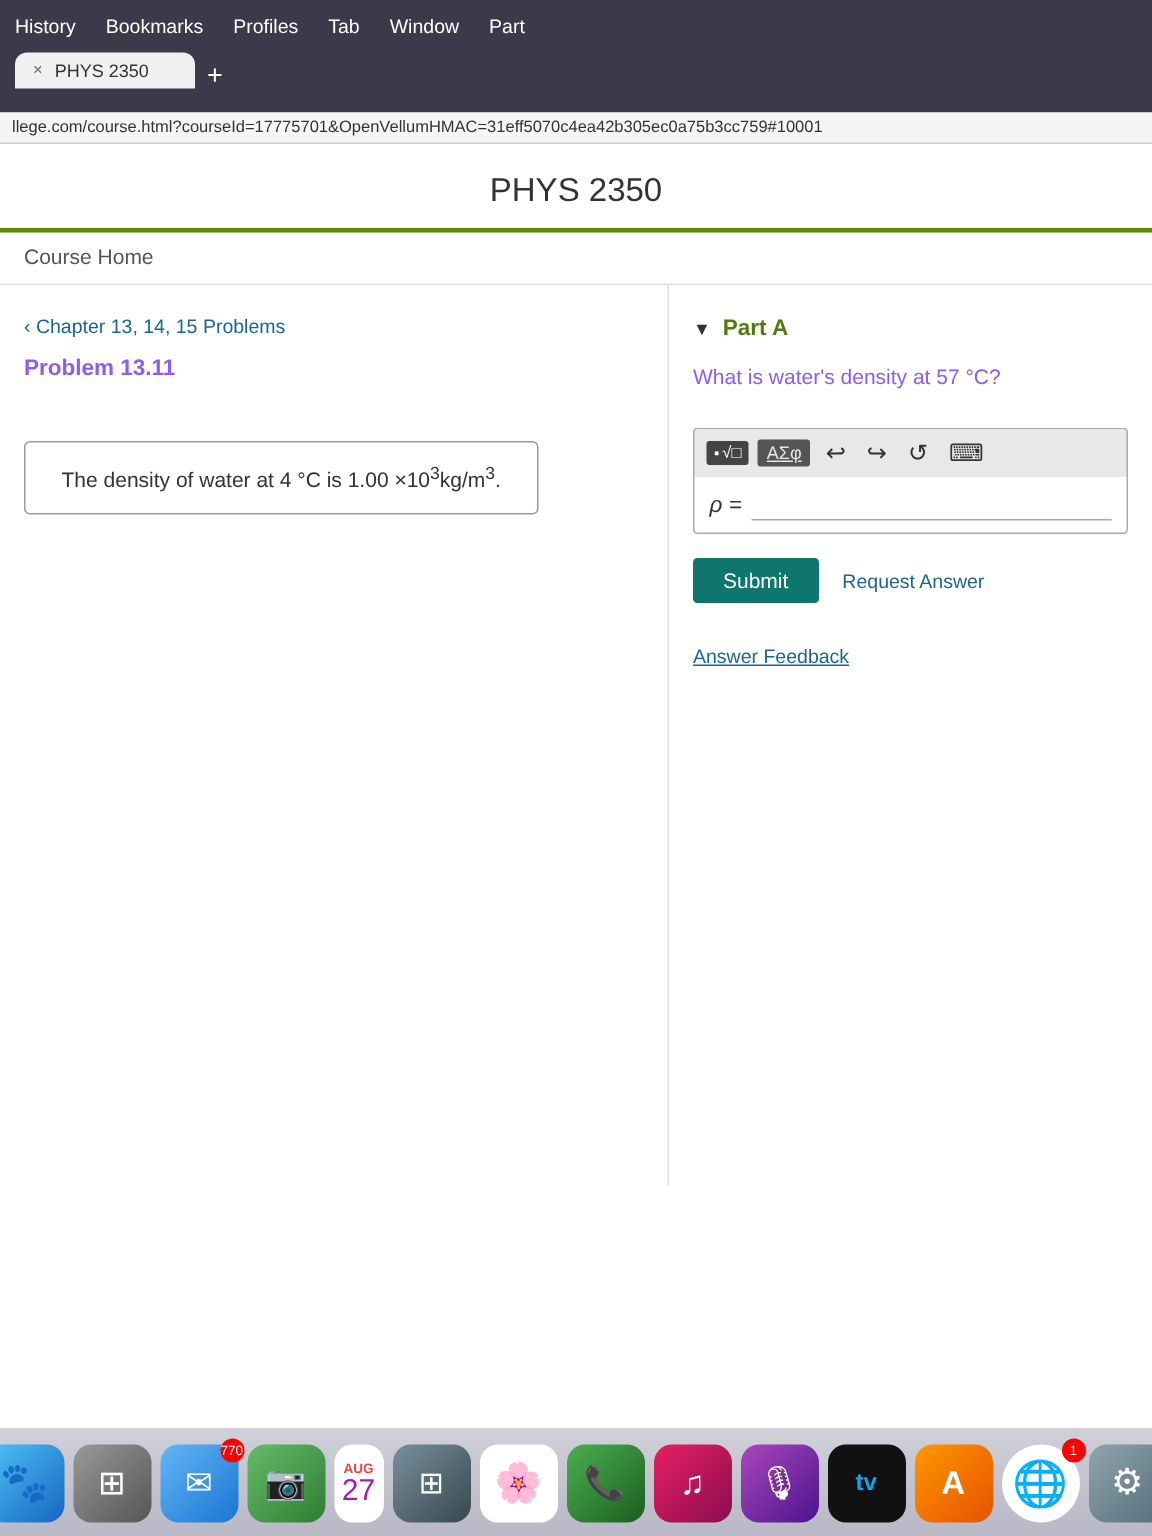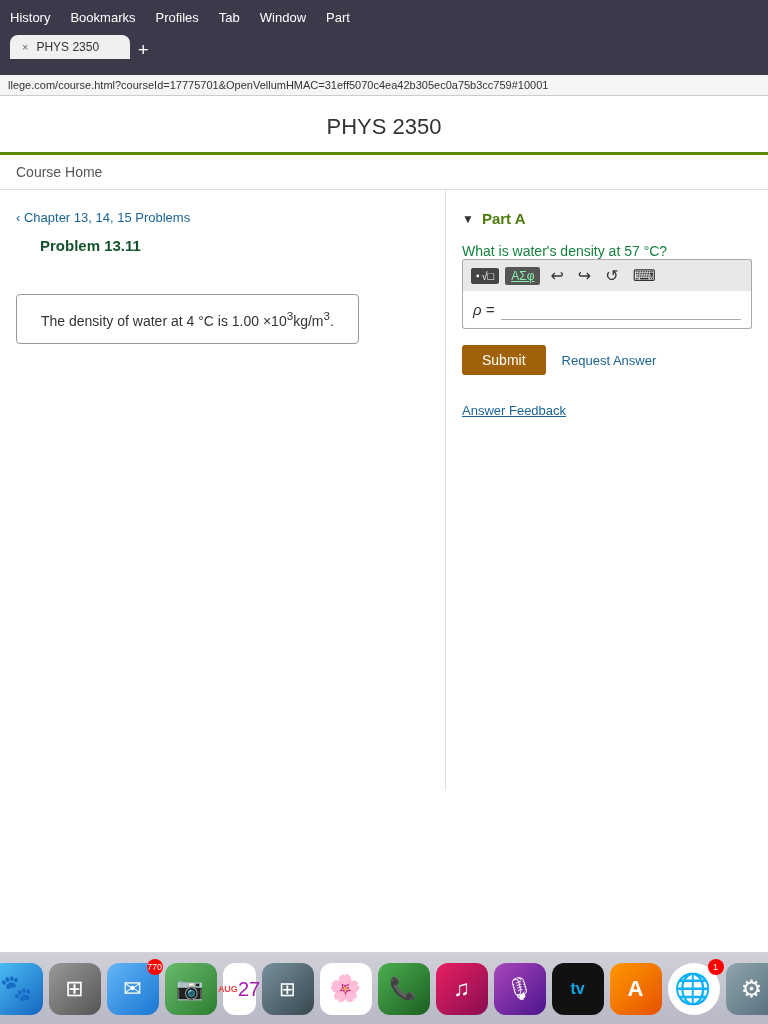--- a/index.html
+++ b/index.html
@@ -103,23 +103,22 @@
       color: #1a6496;
       cursor: pointer;
       margin-bottom: 12px;
     }
     .breadcrumb::before {
       content: '‹ ';
     }
     .problem-label {
       font-size: 15px;
       font-weight: 700;
-      color: #14532d;
+      color: #8b5cf6;
       margin-bottom: 20px;
-      margin-left: 24px;
     }
     .problem-box {
       border: 1px solid #999;
       border-radius: 4px;
       padding: 14px 24px;
       font-size: 14px;
       color: #333;
       margin-top: 20px;
       display: inline-block;
     }
@@ -140,38 +139,38 @@
       font-size: 12px;
       cursor: pointer;
     }
     .part-label {
       font-size: 15px;
       font-weight: 600;
       color: #4d7c0f;
     }
     .question-text {
       font-size: 14px;
-      color: #15803d;
-      margin-bottom: 0;
+      color: #8b5cf6;
+      margin-bottom: 26px;
     }
 
     
     .input-toolbar {
       background: #e8e8e8;
       border: 1px solid #aaa;
       border-bottom: none;
       border-radius: 3px 3px 0 0;
       padding: 4px 8px;
       display: flex;
       align-items: center;
       gap: 6px;
     }
     .toolbar-btn {
       background: #555;
-      color: #86efac;
+      color: #e5e5e5;
       border: none;
       border-radius: 2px;
       padding: 2px 6px;
       font-size: 12px;
       cursor: pointer;
       display: flex;
       align-items: center;
       gap: 2px;
       text-decoration: underline;
     }
@@ -221,21 +220,21 @@
     }
 
     
     .action-row {
       display: flex;
       align-items: center;
       gap: 16px;
       margin-top: 16px;
     }
     .submit-btn {
-      background: #a16207;
+      background: #0f766e;
       color: #fff;
       border: none;
       border-radius: 3px;
       padding: 7px 20px;
       font-size: 14px;
       cursor: pointer;
     }
     .request-answer-link {
       color: #1a6496;
       font-size: 13px;
@@ -291,21 +290,21 @@
       border-radius: 50%;
       width: 16px;
       height: 16px;
       display: flex;
       align-items: center;
       justify-content: center;
       margin-left: 44px;
     }
     .dock-date {
       display: flex;
-      flex-direction: row;
+      flex-direction: column;
       align-items: center;
       justify-content: center;
       background: #fff;
       border-radius: 12px;
       width: 33px;
       height: 52px;
     }
     .dock-date-month { font-size: 9px; color: #e44; text-transform: uppercase; font-weight: 600; }
     .dock-date-day { font-size: 20px; font-weight: 300; color: #a21caf; line-height: 1; }
   </style>

